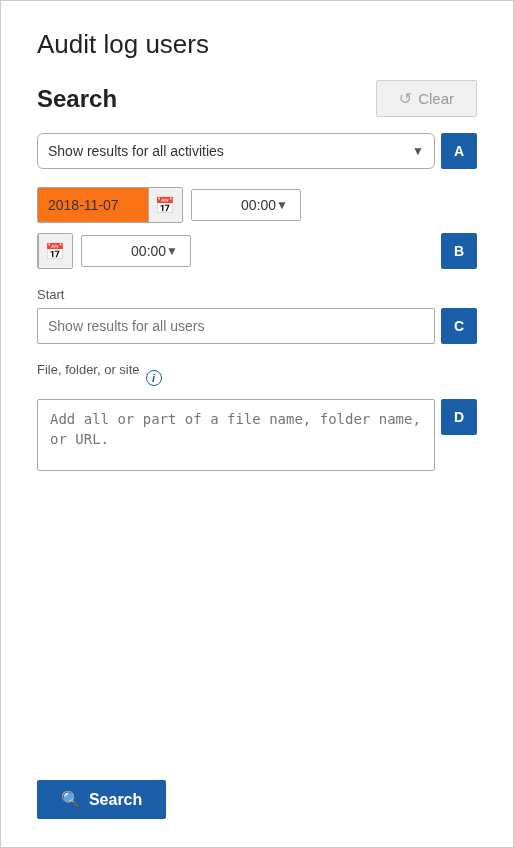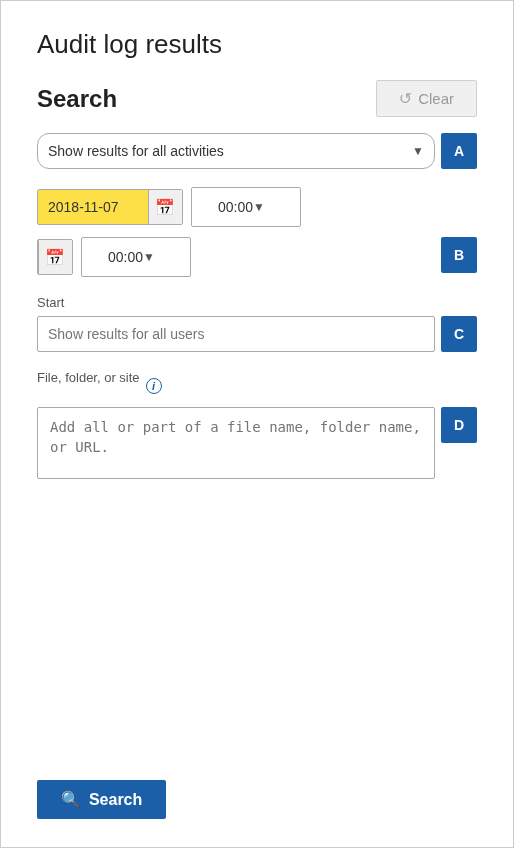--- a/index.html
+++ b/index.html
@@ -81,21 +81,21 @@
     .input-with-badge {
       display: flex;
       align-items: center;
       gap: 0;
     }
 
     .select-input {
       flex: 1;
       height: 36px;
       border: 1px solid #aaa;
-      border-radius: 12px;
+      border-radius: 6px;
       padding: 0 10px;
       font-size: 14px;
       color: #333;
       background: #fff;
       display: flex;
       align-items: center;
       justify-content: space-between;
       cursor: pointer;
     }
 
@@ -136,49 +136,49 @@
     }
 
     .date-input {
       border: none;
       outline: none;
       padding: 0 10px;
       font-size: 14px;
       color: #333;
       width: 110px;
       height: 100%;
-      background: #fde047;
+      background: #f97316;
     }
 
     .calendar-btn {
       background: #f0f0f0;
       border: none;
       border-left: 1px solid #aaa;
       width: 34px;
       height: 100%;
       display: flex;
       align-items: center;
       justify-content: center;
       cursor: pointer;
       font-size: 16px;
       color: #555;
     }
 
     .time-select {
       border: 1px solid #aaa;
       border-radius: 2px;
-      height: 40px;
-      padding: 0 26px;
+      height: 32px;
+      padding: 0 12px;
       font-size: 14px;
       color: #333;
       background: #fff;
       width: 110px;
       display: flex;
       align-items: center;
-      justify-content: flex-start;
+      justify-content: flex-end;
       cursor: pointer;
     }
 
     .time-select .arrow {
       font-size: 12px;
       color: #555;
     }
 
     .end-date-wrapper {
       display: flex;
@@ -275,21 +275,21 @@
 
     .spacer {
       flex: 1;
     }
   </style>
 </head>
 <body>
 
 <div class="page-container">
 
-  <h1 class="page-title">Audit log results</h1>
+  <h1 class="page-title">Audit log users</h1>
 
   <div class="section-header">
     <span class="search-label">Search</span>
     <button class="clear-button">
       <span class="clear-icon">↺</span>
       <span>Clear</span>
     </button>
   </div>
 
   <div class="field-section">

